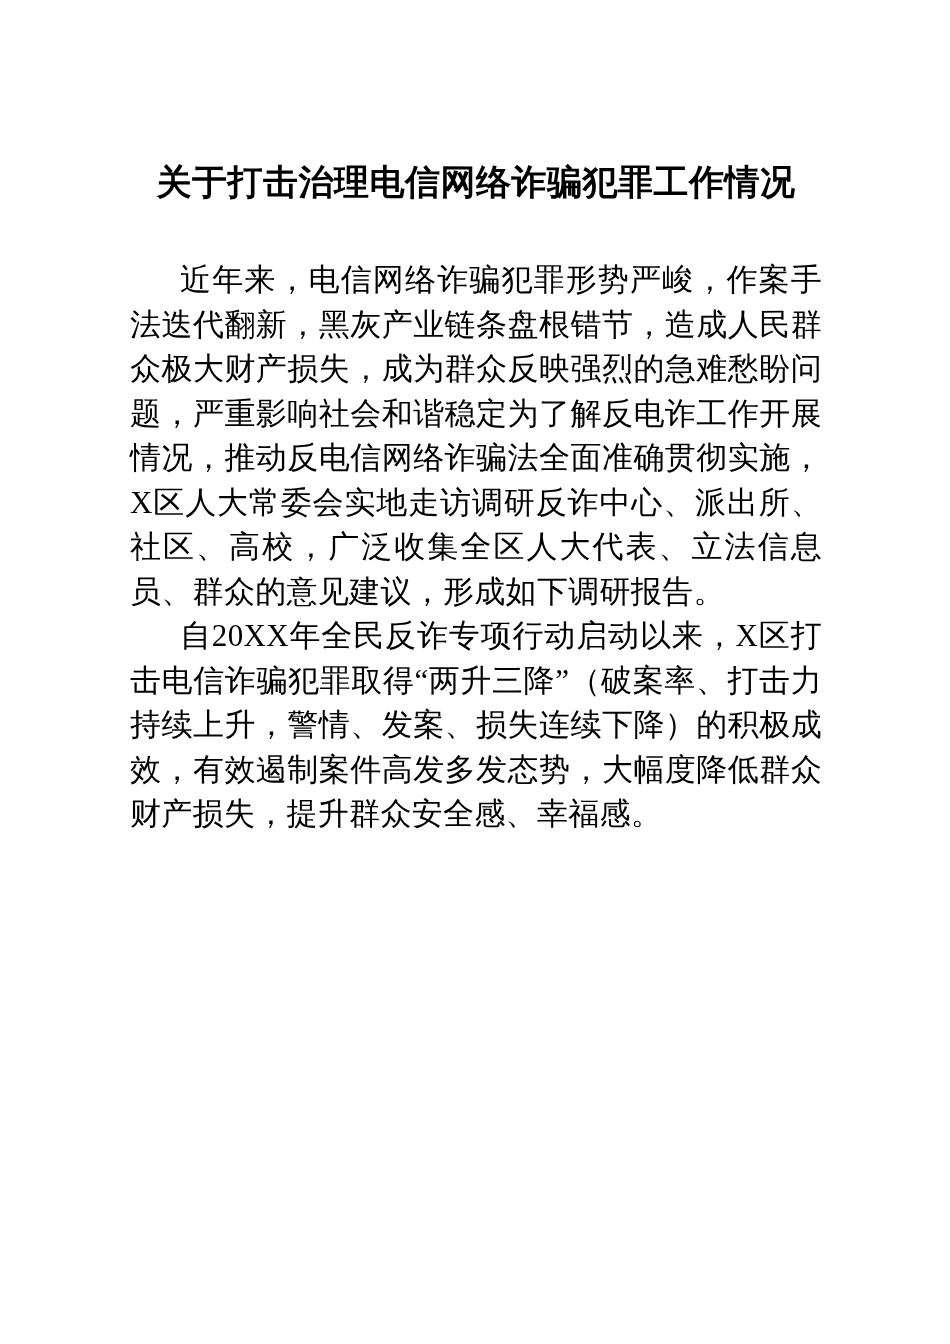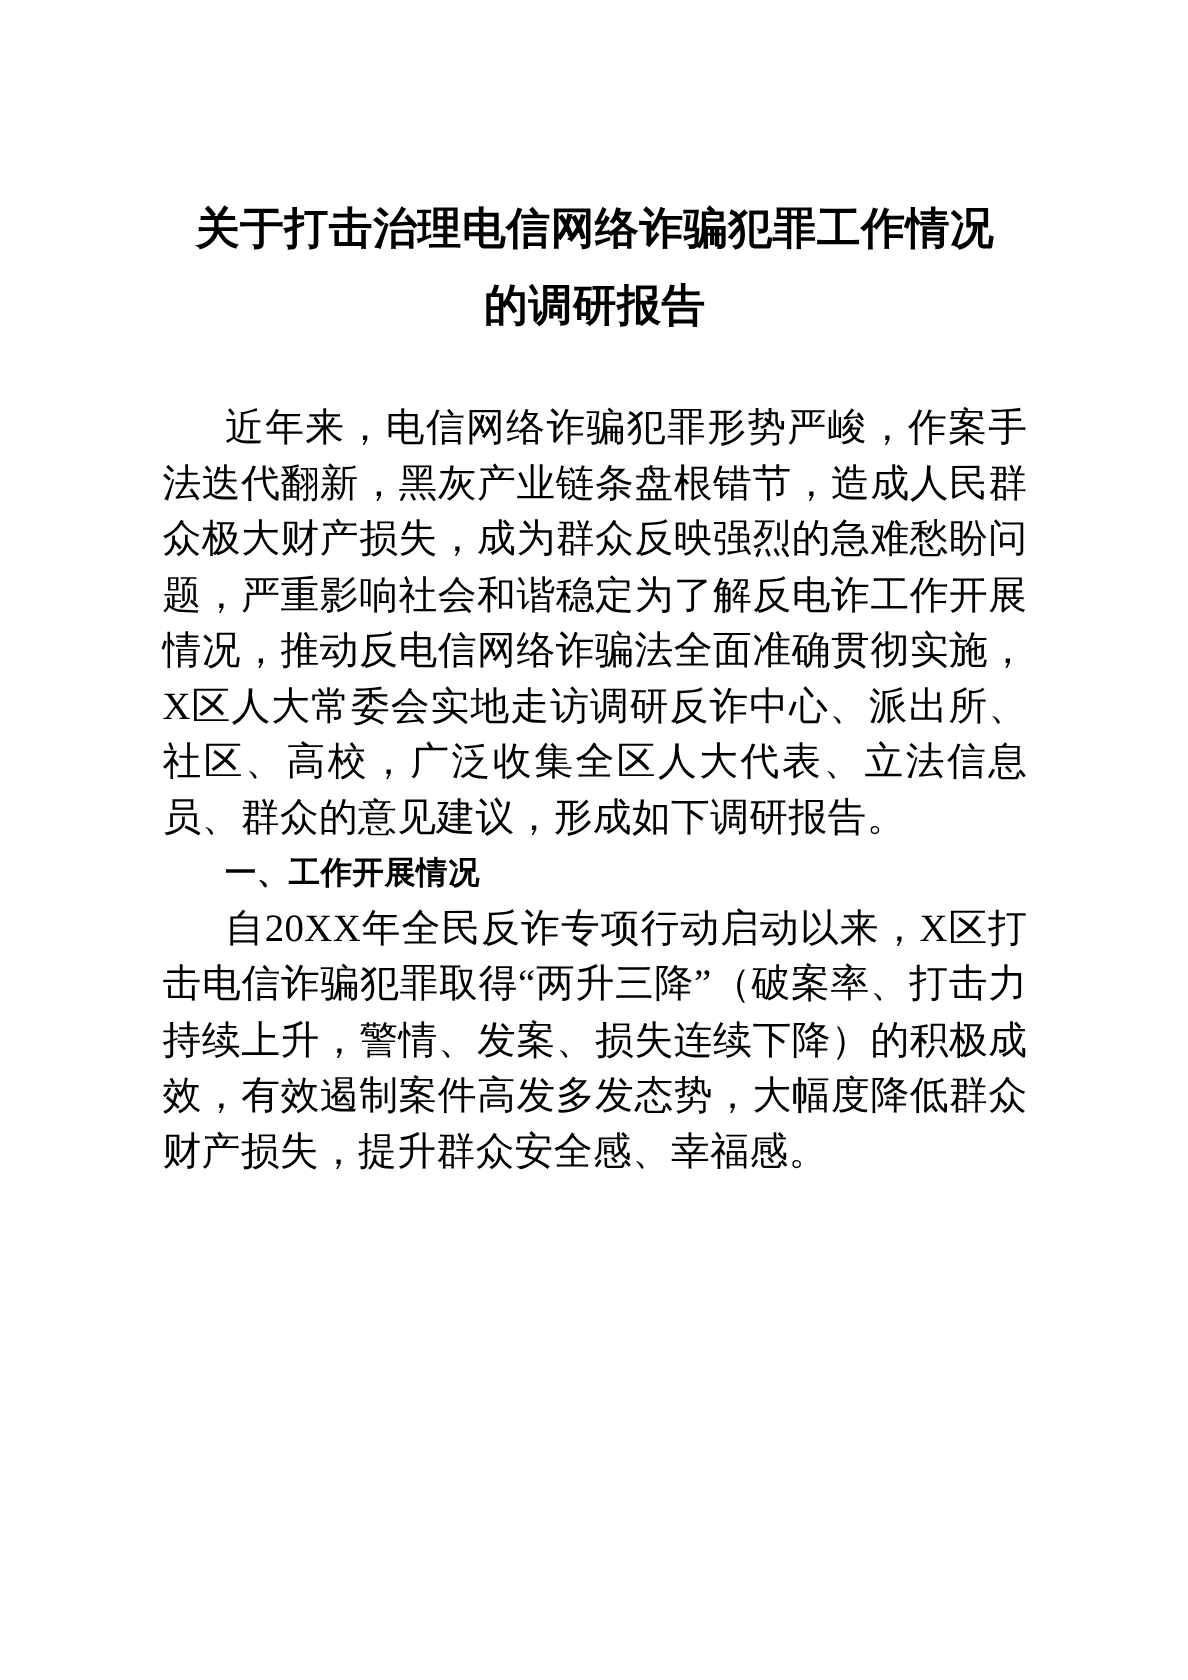--- a/index.html
+++ b/index.html
@@ -66,24 +66,22 @@
   }
 </style>
 </head>
 <body>
 
 <div class="page">
   <div class="doc-body">
 
     <h1 class="doc-title">
       <span>关于打击治理电信网络诈骗犯罪工作情况</span><br>
-      <span>的调研报告</span>
     </h1>
 
     <p class="para lead">近年来，电信网络诈骗犯罪形势严峻，作案手法迭代翻新，黑灰产业链条盘根错节，造成人民群众极大财产损失，成为群众反映强烈的急难愁盼问题，严重影响社会和谐稳定为了解反电诈工作开展情况，推动反电信网络诈骗法全面准确贯彻实施，X区人大常委会实地走访调研反诈中心、派出所、社区、高校，广泛收集全区人大代表、立法信息员、群众的意见建议，形成如下调研报告。</p>
 
-    <h2 class="section-heading">一、工作开展情况</h2>
 
     <p class="para">自20XX年全民反诈专项行动启动以来，X区打击电信诈骗犯罪取得“两升三降”（破案率、打击力持续上升，警情、发案、损失连续下降）的积极成效，有效遏制案件高发多发态势，大幅度降低群众财产损失，提升群众安全感、幸福感。</p>
 
 
   </div>
 </div>
 
 </body></html>

